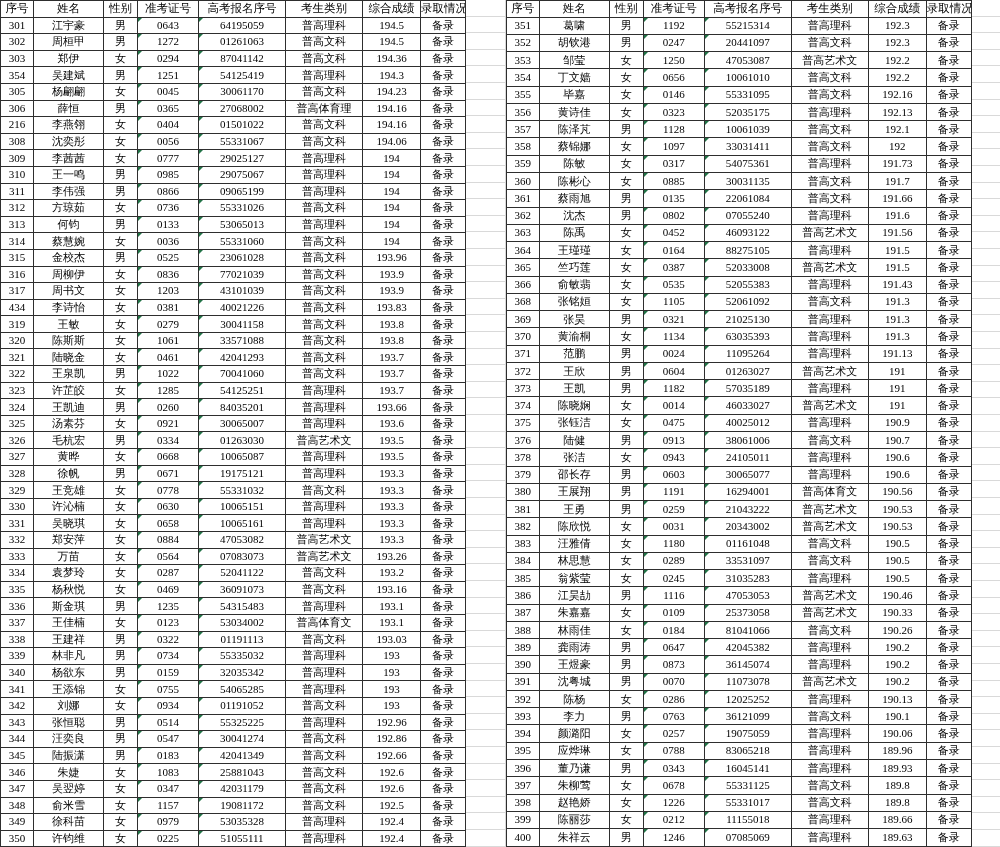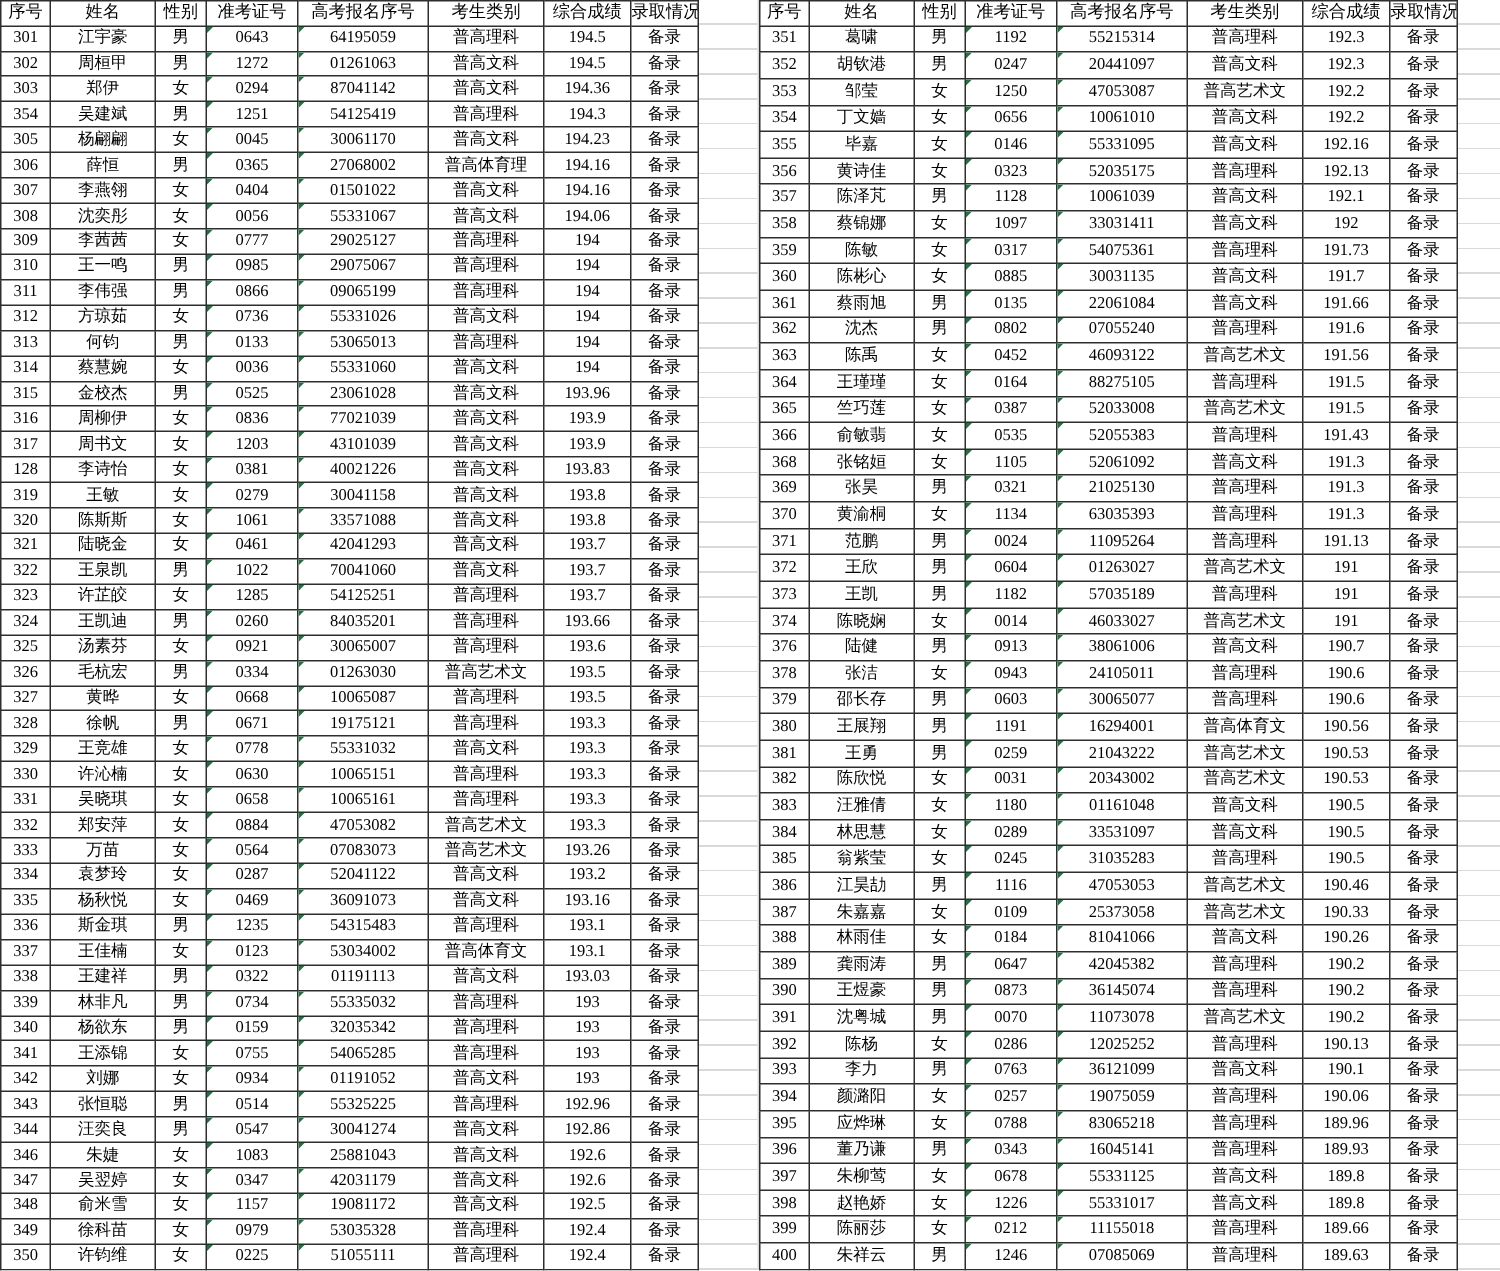--- a/index.html
+++ b/index.html
@@ -137,21 +137,21 @@
           <td>306</td>
           <td>薛恒</td>
           <td>男</td>
           <td><span class="flag"></span>0365</td>
           <td><span class="flag"></span>27068002</td>
           <td>普高体育理</td>
           <td>194.16</td>
           <td>备录</td>
         </tr>
         <tr>
-          <td>307</td>
+          <td>216</td>
           <td>李燕翎</td>
           <td>女</td>
           <td><span class="flag"></span>0404</td>
           <td><span class="flag"></span>01501022</td>
           <td>普高文科</td>
           <td>194.16</td>
           <td>备录</td>
         </tr>
         <tr>
           <td>308</td>
@@ -247,21 +247,21 @@
           <td>317</td>
           <td>周书文</td>
           <td>女</td>
           <td><span class="flag"></span>1203</td>
           <td><span class="flag"></span>43101039</td>
           <td>普高文科</td>
           <td>193.9</td>
           <td>备录</td>
         </tr>
         <tr>
-          <td>128</td>
+          <td>434</td>
           <td>李诗怡</td>
           <td>女</td>
           <td><span class="flag"></span>0381</td>
           <td><span class="flag"></span>40021226</td>
           <td>普高文科</td>
           <td>193.83</td>
           <td>备录</td>
         </tr>
         <tr>
           <td>319</td>
@@ -514,20 +514,30 @@
           <td>备录</td>
         </tr>
         <tr>
           <td>344</td>
           <td>汪奕良</td>
           <td>男</td>
           <td><span class="flag"></span>0547</td>
           <td><span class="flag"></span>30041274</td>
           <td>普高文科</td>
           <td>192.86</td>
+          <td>备录</td>
+        </tr>
+        <tr>
+          <td>345</td>
+          <td>陆振潇</td>
+          <td>男</td>
+          <td><span class="flag"></span>0183</td>
+          <td><span class="flag"></span>42041349</td>
+          <td>普高文科</td>
+          <td>192.66</td>
           <td>备录</td>
         </tr>
         <tr>
           <td>346</td>
           <td>朱婕</td>
           <td>女</td>
           <td><span class="flag"></span>1083</td>
           <td><span class="flag"></span>25881043</td>
           <td>普高文科</td>
           <td>192.6</td>
@@ -824,20 +834,30 @@
           <td>374</td>
           <td>陈晓娴</td>
           <td>女</td>
           <td><span class="flag"></span>0014</td>
           <td><span class="flag"></span>46033027</td>
           <td>普高艺术文</td>
           <td>191</td>
           <td>备录</td>
         </tr>
         <tr>
+          <td>375</td>
+          <td>张钰洁</td>
+          <td>女</td>
+          <td><span class="flag"></span>0475</td>
+          <td><span class="flag"></span>40025012</td>
+          <td>普高理科</td>
+          <td>190.9</td>
+          <td>备录</td>
+        </tr>
+        <tr>
           <td>376</td>
           <td>陆健</td>
           <td>男</td>
           <td><span class="flag"></span>0913</td>
           <td><span class="flag"></span>38061006</td>
           <td>普高文科</td>
           <td>190.7</td>
           <td>备录</td>
         </tr>
         <tr>

